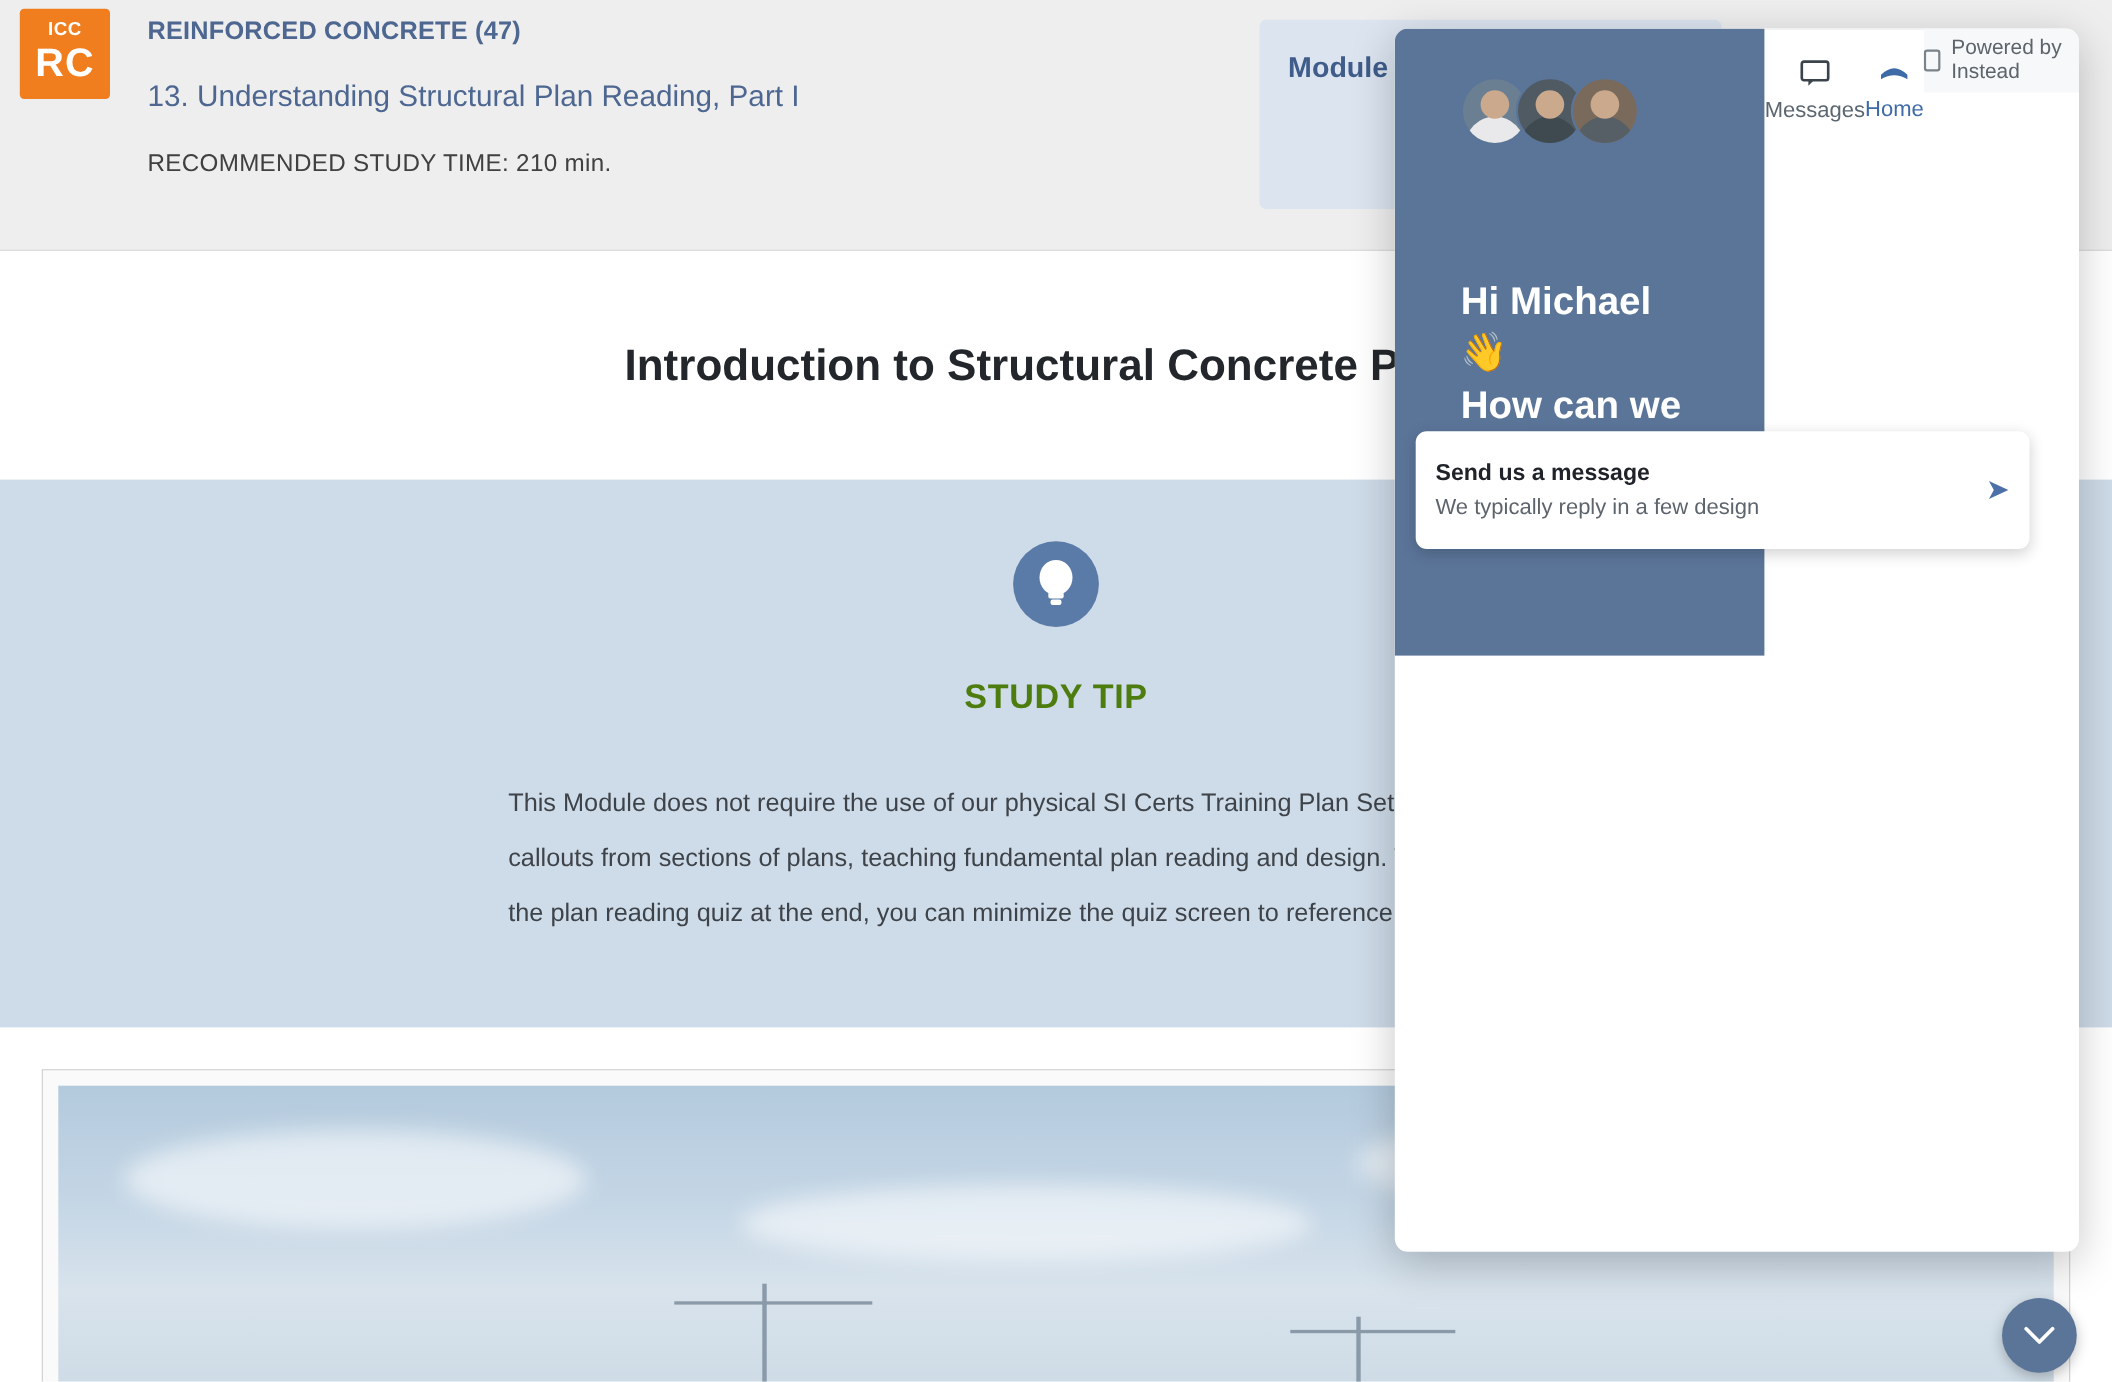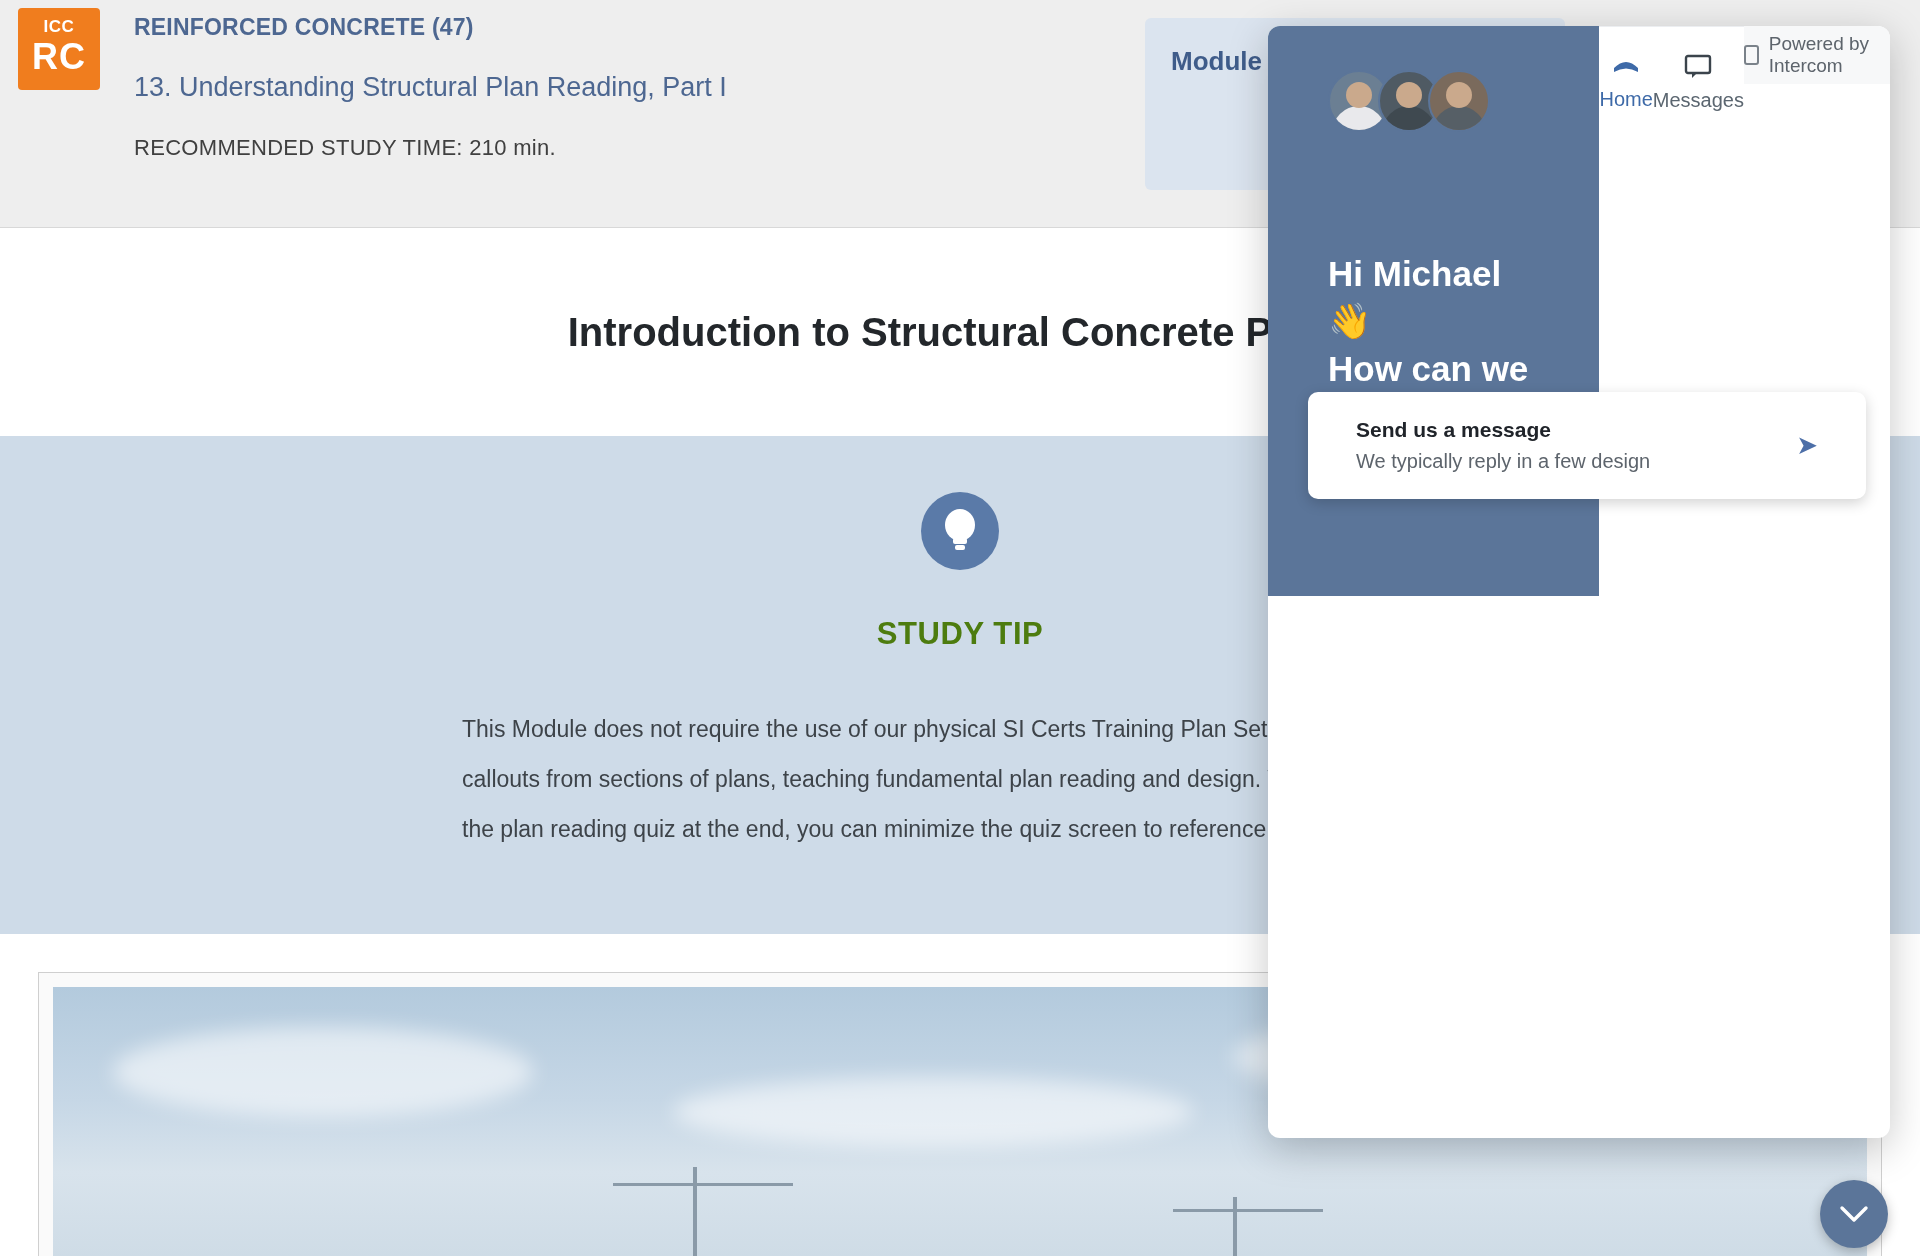--- a/index.html
+++ b/index.html
@@ -209,27 +209,27 @@
   .greet {
     margin-top: 118px;
     color: #ffffff;
     font-size: 35px;
     font-weight: bold;
     line-height: 1.35;
   }
   .greet .line2 { display: block; }
   .send-card {
     position: absolute;
-    left: 40px;
+    left: 19px;
     top: 366px;
     width: 558px;
     background: #ffffff;
     border-radius: 10px;
     box-shadow: 0 4px 14px rgba(0,0,0,0.18);
-    padding: 26px 48px;
+    padding: 26px 18px;
     display: flex;
     align-items: center;
     justify-content: space-between;
   }
   .send-card .t1 { font-size: 21px; font-weight: bold; color: #20242a; }
   .send-card .t2 { font-size: 20px; color: #5d646c; margin-top: 8px; }
   .send-arrow { color: #4d6fa8; font-size: 26px; }
   .msg-blank {
     flex: 1;
     background: #ffffff;
@@ -348,38 +348,38 @@
         <div class="t1">Send us a message</div>
         <div class="t2">We typically reply in a few design</div>
       </div>
       <span class="send-arrow">➤</span>
     </div>
   </div>
 
   <div class="msg-blank"></div>
 
   <div class="msg-nav">
-    <div class="nav-item active">
-      <svg width="30" height="24" viewBox="0 0 30 24">
-        <path d="M3 14 Q15 2 27 14 L27 18 Q15 11 3 18 Z" fill="#3e6aa8"></path>
-      </svg>
-      <span>Home</span>
-    </div>
     <div class="nav-item">
       <svg width="30" height="26" viewBox="0 0 30 26">
         <rect x="3" y="3" width="24" height="17" rx="2" fill="none" stroke="#3b444c" stroke-width="2.4"></rect>
         <path d="M9 20 L9 25 L14 20 Z" fill="#3b444c"></path>
       </svg>
       <span>Messages</span>
     </div>
+    <div class="nav-item active">
+      <svg width="30" height="24" viewBox="0 0 30 24">
+        <path d="M3 14 Q15 2 27 14 L27 18 Q15 11 3 18 Z" fill="#3e6aa8"></path>
+      </svg>
+      <span>Home</span>
+    </div>
   </div>
 
   <div class="msg-footer">
     <span class="intercom-mark"></span>
-    <span>Powered by Intercom</span>
+    <span>Powered by Instead</span>
   </div>
 </div>
 
 <div class="fab">
   <svg width="32" height="24" viewBox="0 0 32 24">
     <path d="M4 6 L16 18 L28 6" fill="none" stroke="#ffffff" stroke-width="3.4" stroke-linecap="round" stroke-linejoin="round"></path>
   </svg>
 </div>
 
 </body></html>

